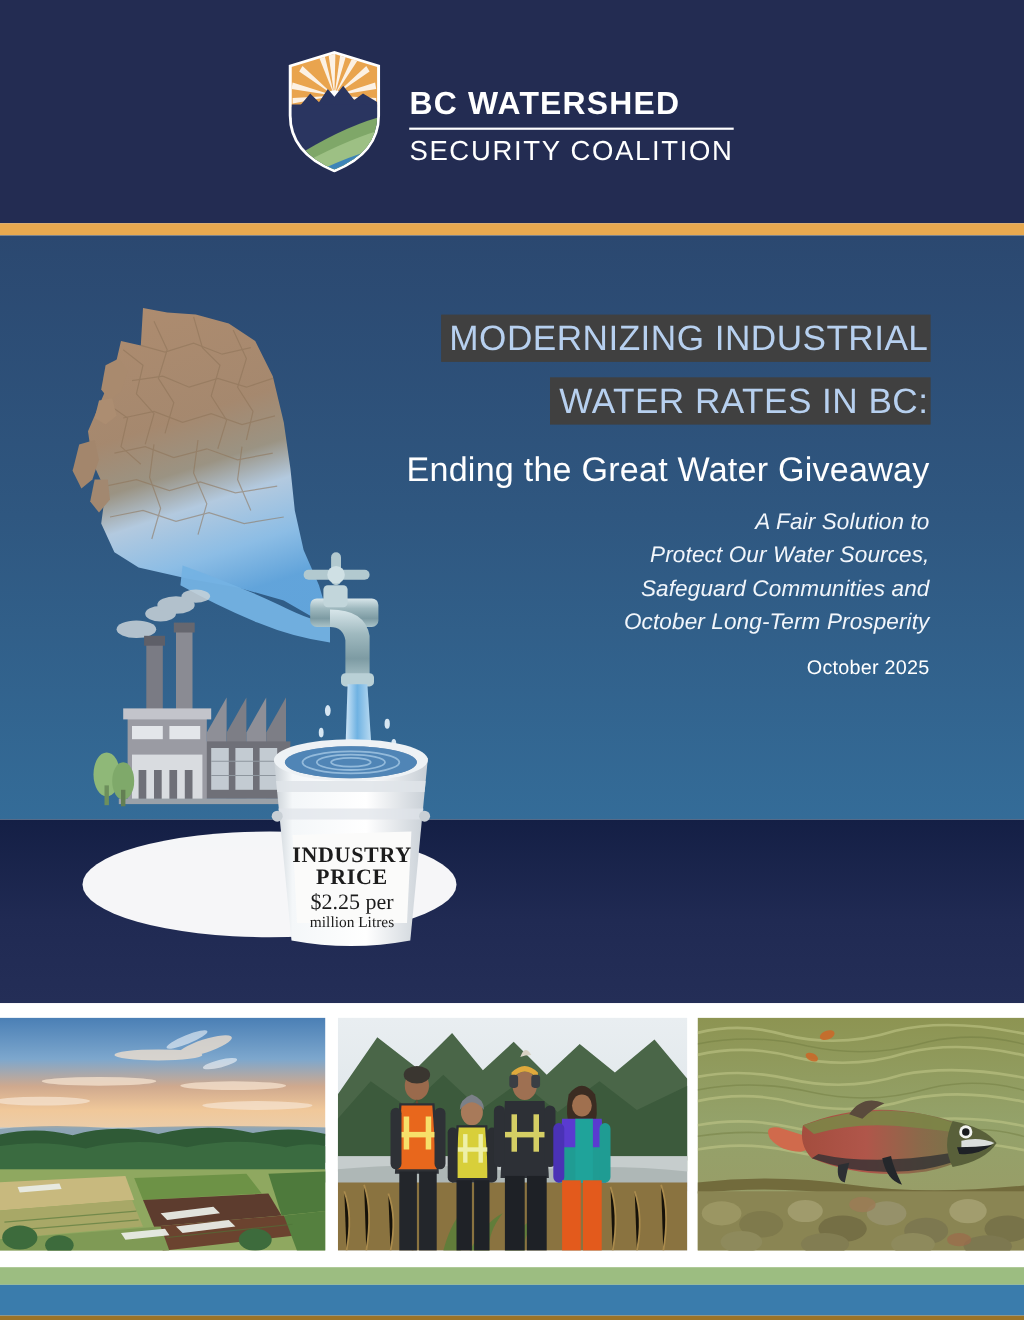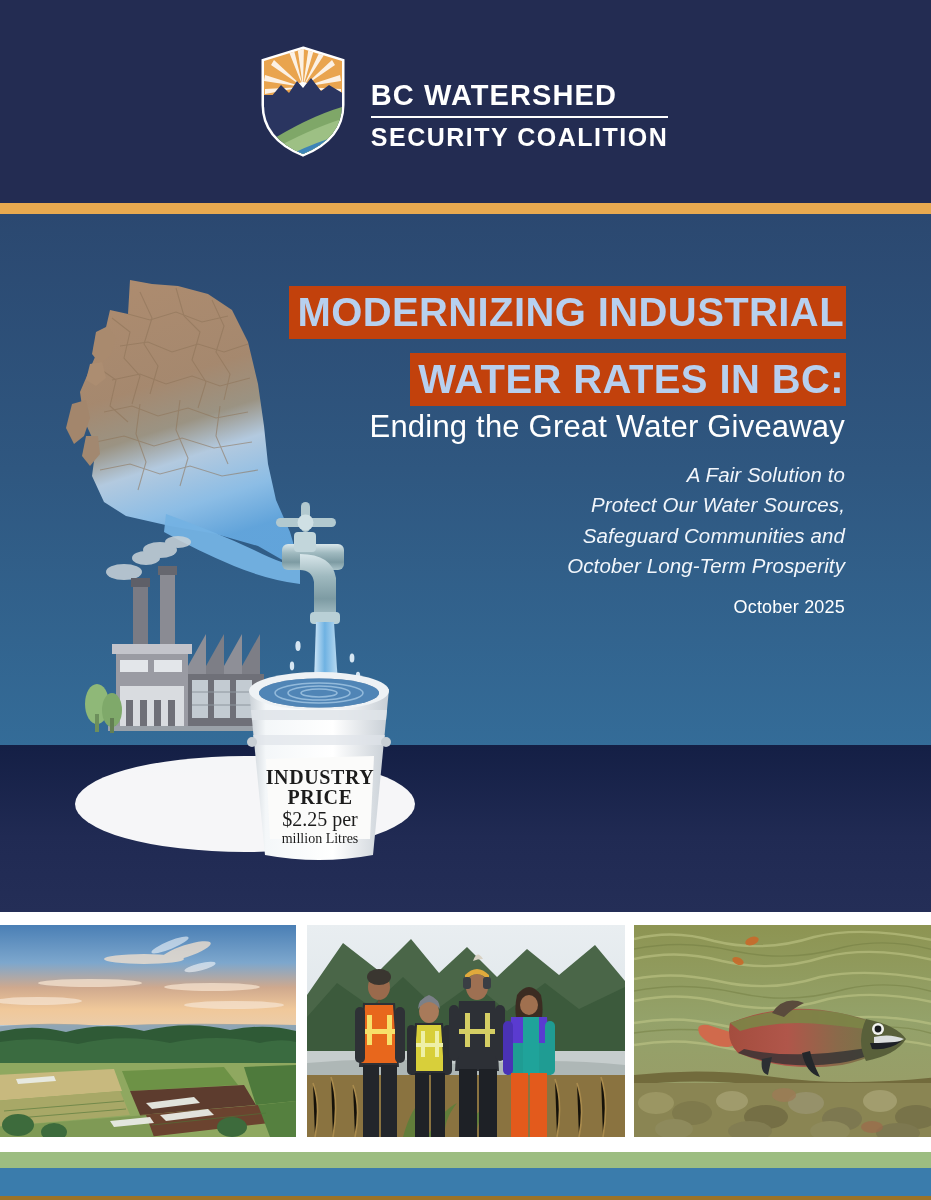--- a/index.html
+++ b/index.html
@@ -25,21 +25,21 @@
   }
   .logo-lockup { display: flex; align-items: center; gap: 22px; margin-left: -6px; }
   .shield { width: 92px; height: 113px; display: block; }
   .wordmark { display: flex; flex-direction: column; align-items: stretch; }
   .wm-top {
     color: #ffffff; font-size: 29px; font-weight: bold;
     letter-spacing: 1.1px; line-height: 1.08; white-space: nowrap; margin-top: 28px;
   }
   .wm-rule { height: 2px; background: #ffffff; margin: 5px 0 6px 0; }
   .wm-bot {
-    color: #ffffff; font-size: 25px; font-weight: bold;
+    color: #ffffff; font-size: 25px; font-weight: normal;
     letter-spacing: 1.5px; line-height: 1.08; white-space: nowrap;
   }
 
   
   .gold-bar {
     position: absolute; left: 0; top: 203px;
     width: 931px; height: 11px;
     background: #e8a94f;
   }
 
@@ -57,23 +57,23 @@
   }
 
   
   .title-block {
     position: absolute; left: 0; top: 72px;
     width: 931px; text-align: right;
     padding-right: 85px;
   }
   .t-line {
     display: inline-block;
-    background: #c2410c;
+    background: #404040;
     color: #b7d0ef;
-    font-size: 40px; font-weight: bold;
+    font-size: 32px; font-weight: normal;
     letter-spacing: 0.4px;
     line-height: 1.22;
     padding: 2px 2px 2px 8px;
   }
   .t-line.l2 { margin-top: 14px; }
   .subtitle {
     position: absolute; left: 0; top: 179px;
     width: 931px; text-align: right; padding-right: 86px;
     color: #ffffff; font-size: 31px; font-weight: 400;
     letter-spacing: 0.2px;

